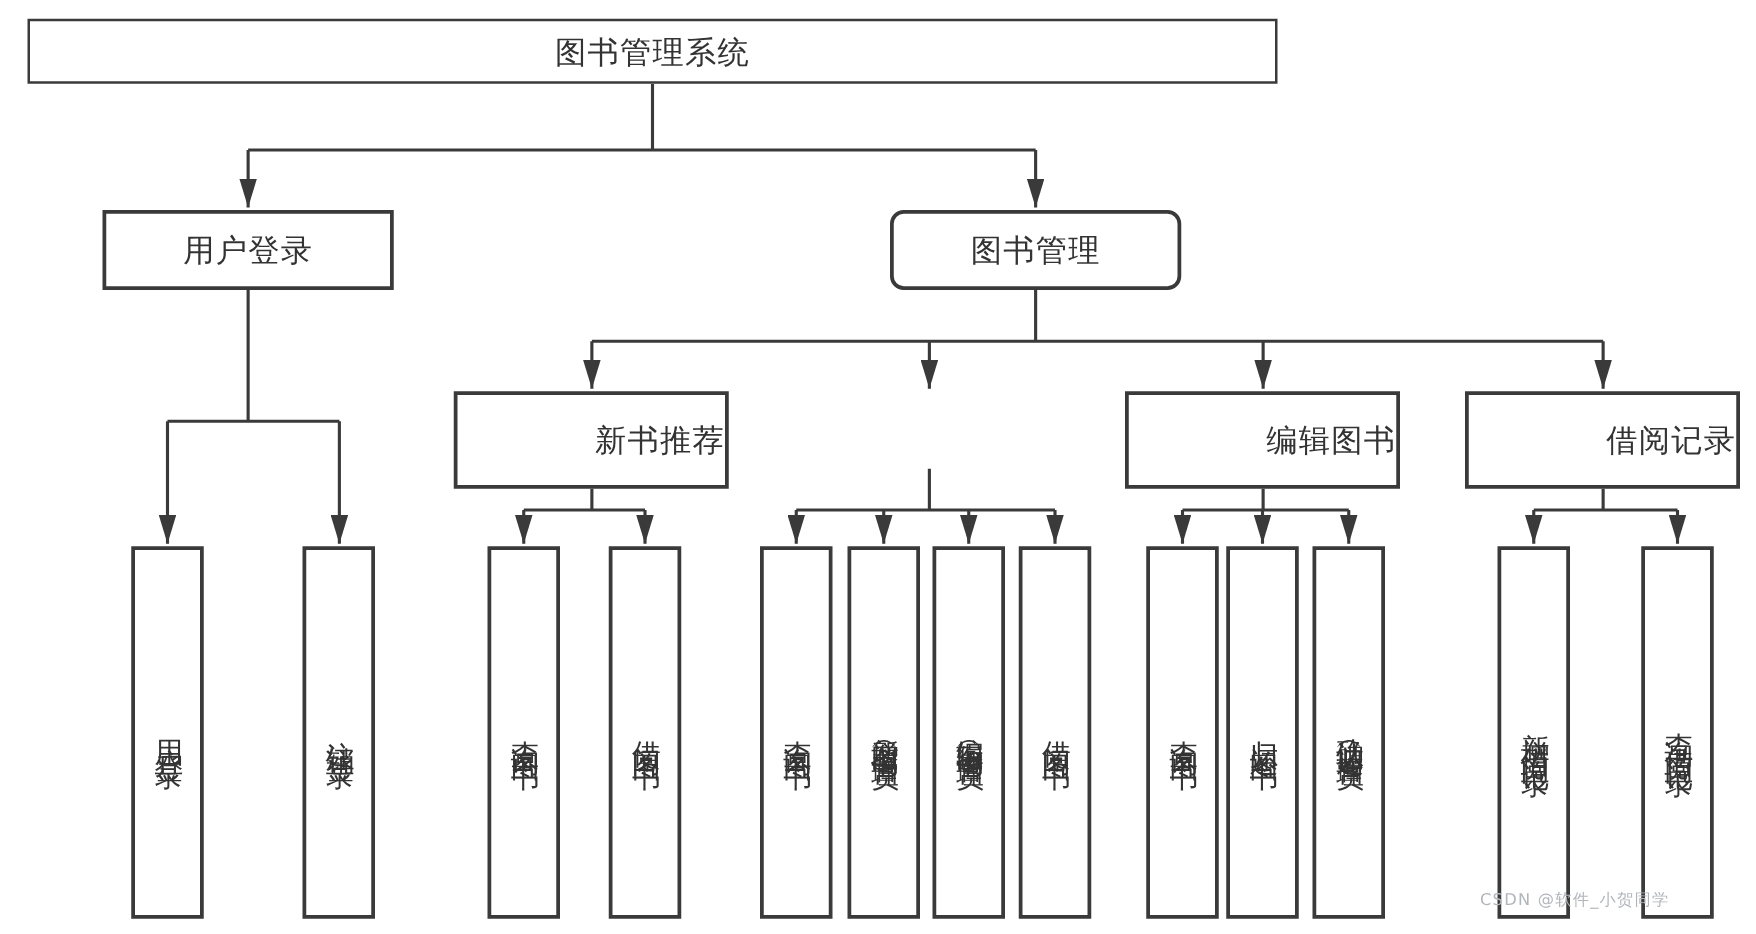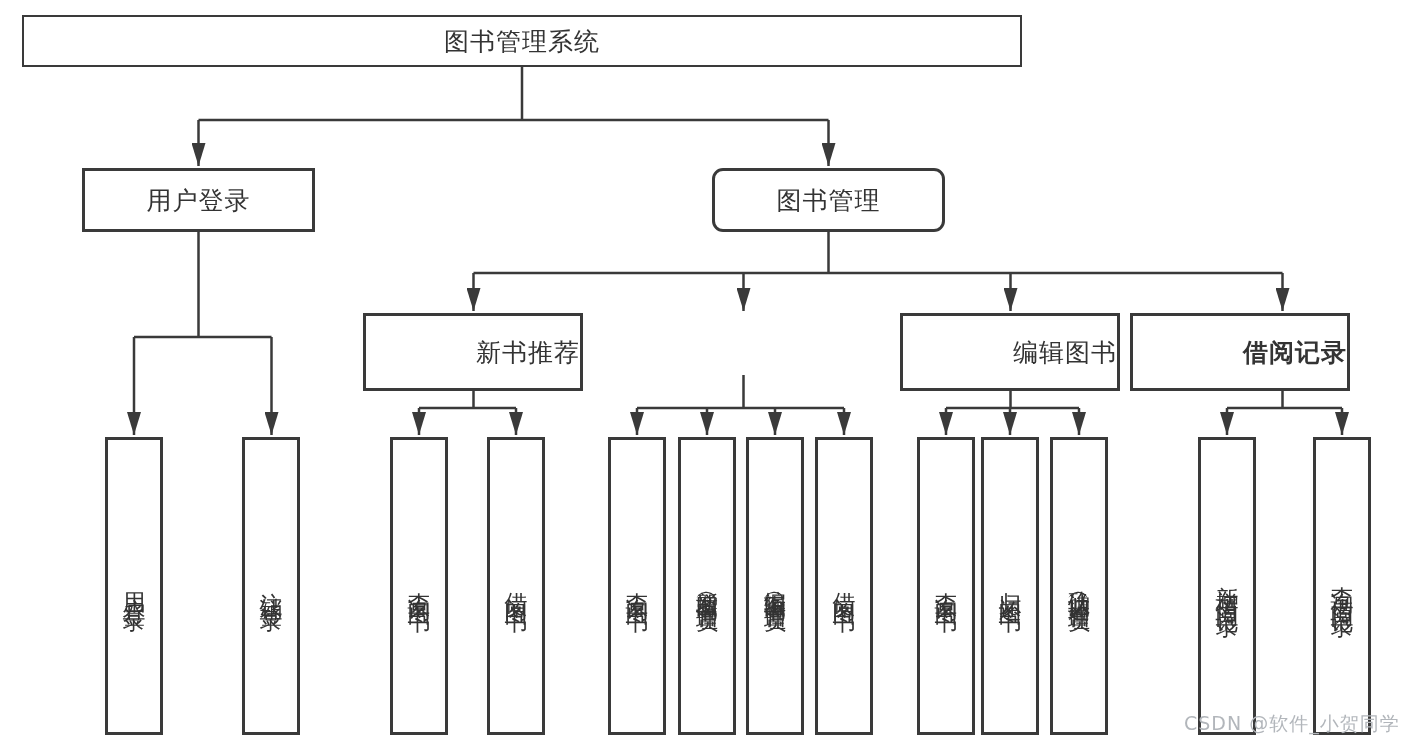--- a/index.html
+++ b/index.html
@@ -22,21 +22,21 @@
   .hnode span,.h3node span{font-size:25px;letter-spacing:1px;}
   .h3node{width:220px;height:78px;top:313px;justify-content:flex-end;}
   .leaf{width:58px;height:298px;top:437px;}
   .leaf .v{
     writing-mode:vertical-rl;text-orientation:mixed;
     font-size:23px;line-height:1;letter-spacing:6px;
   }
   .leaf .v.tight{letter-spacing:3px;font-size:22px;}
   .watermark{
     position:absolute;left:1184px;top:711px;z-index:5;
-    font-size:19px;color:#b2b6bb;white-space:nowrap;letter-spacing:1px;
+    font-size:13px;color:#b2b6bb;white-space:nowrap;letter-spacing:1px;
   }
 </style>
 </head>
 <body>
 
 <div class="stage">
 
   <svg class="wires" width="1405" height="747" viewBox="0 0 1405 747">
     <defs>
       <marker id="arw" markerUnits="userSpaceOnUse" markerWidth="26" markerHeight="14" refX="23" refY="7" orient="auto">
@@ -90,21 +90,21 @@
   <div class="box hnode" style="left:712px;border-radius:11px;">
     <span>图书管理</span>
   </div>
 
   <div class="box h3node" style="left:363px;">
     <span>新书推荐</span>
   </div>
   <div class="box h3node" style="left:900px;">
     <span>编辑图书</span>
   </div>
-  <div class="box h3node" style="left:1130px;font-weight:bold;">
+  <div class="box h3node" style="left:1172px;">
     <span>借阅记录</span>
   </div>
 
   <div class="box leaf" style="left:105px;">
     <span class="v">用户登录</span>
   </div>
   <div class="box leaf" style="left:242px;">
     <span class="v">注销登录</span>
   </div>
 

